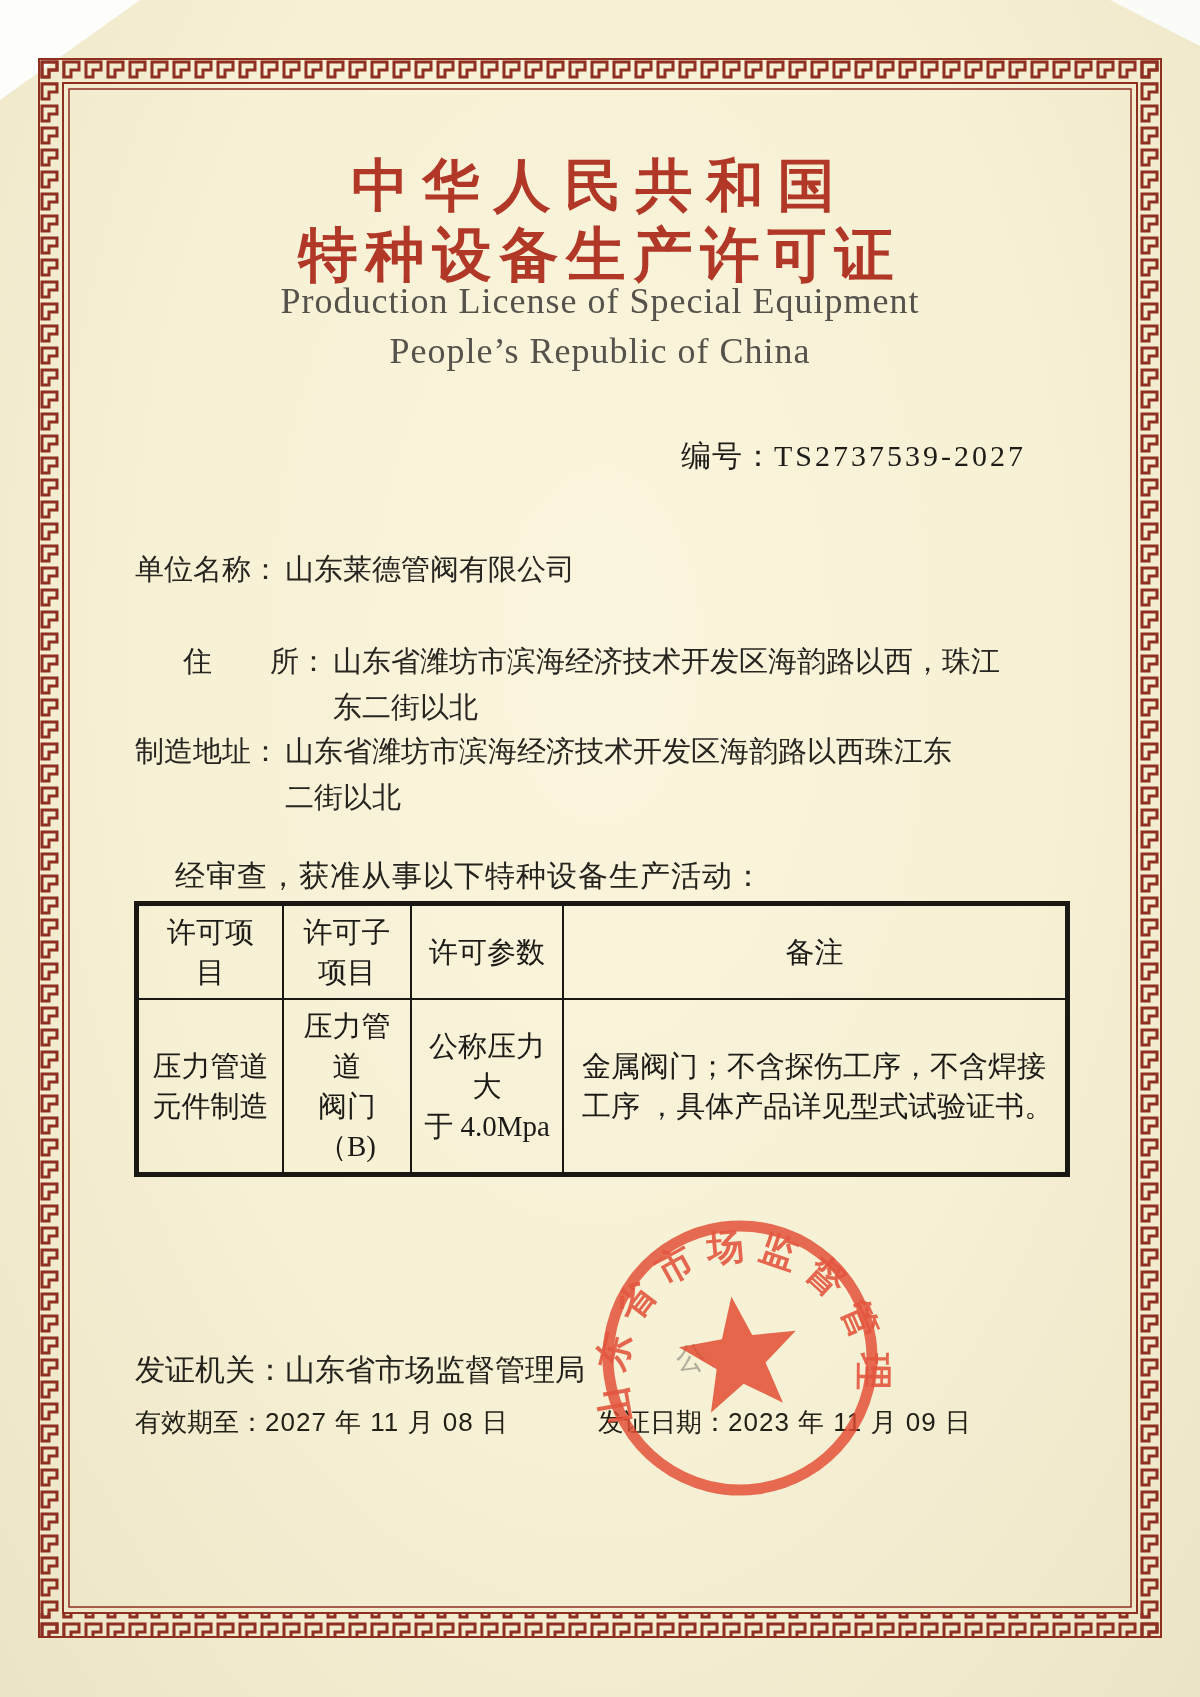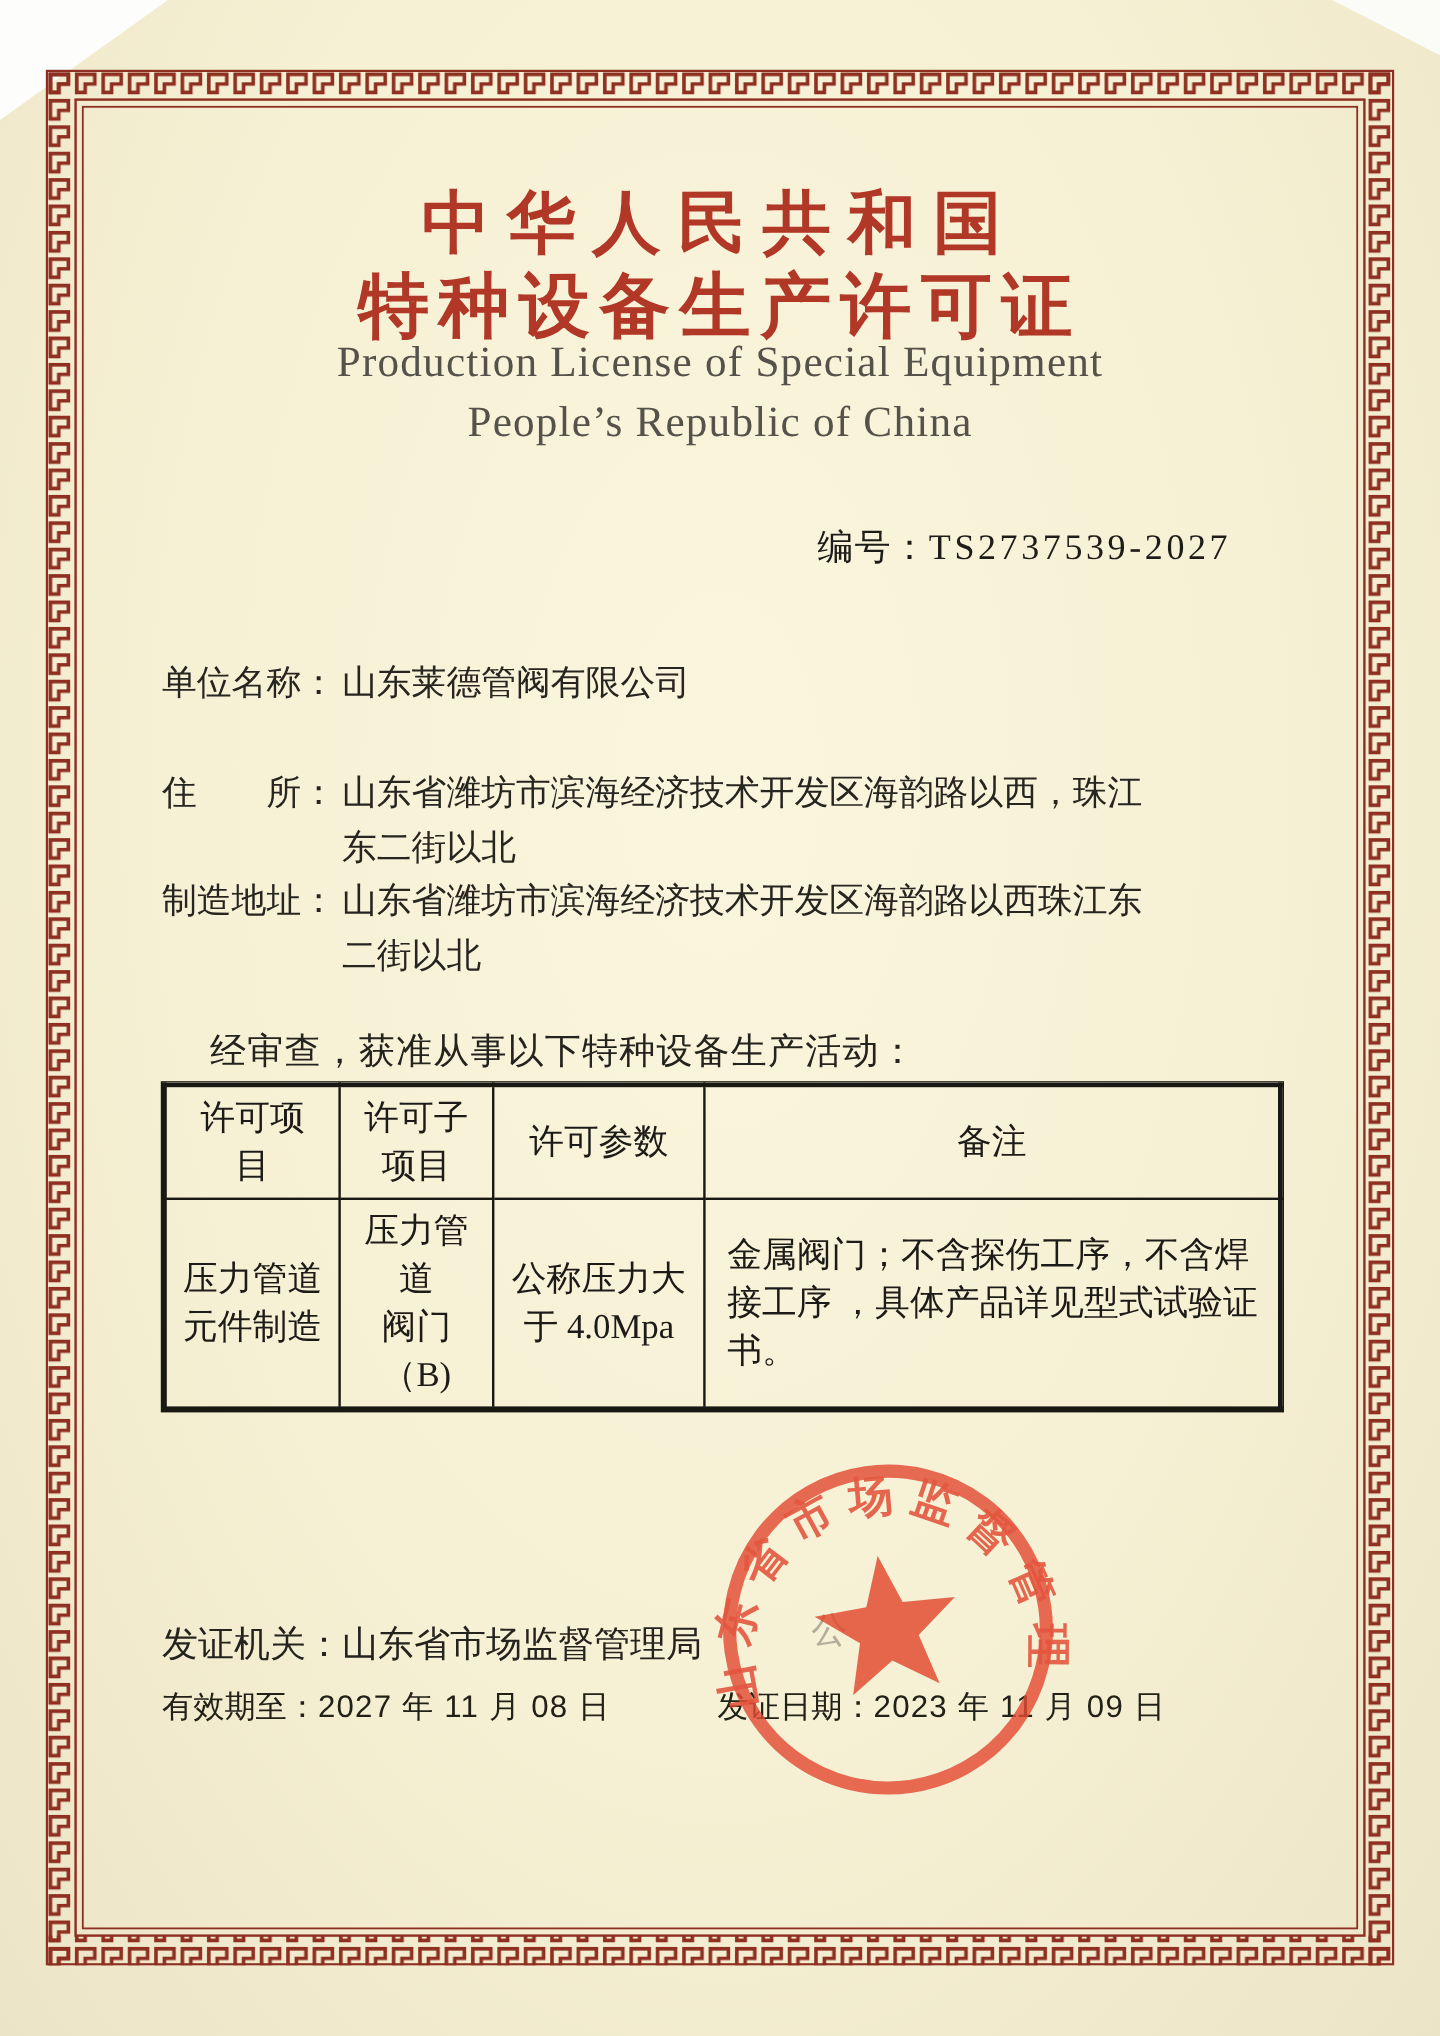--- a/index.html
+++ b/index.html
@@ -47,42 +47,42 @@
   .license-no .num { font-family: "Liberation Serif", serif; letter-spacing: 3px; }
 
   .field-row {
     position: absolute; left: 135px; width: 940px;
     display: flex; align-items: flex-start;
     font-size: 29px; color: #262520; line-height: 46px;
   }
   .field-label { flex: 0 0 150px; white-space: pre; }
   .field-value { flex: 1; }
   .row-unit { top: 546px; }
-  .row-residence { top: 638px; }
+  .row-residence { top: 638px; margin-left: 48px; }
   .row-mfg { top: 728px; }
 
   .intro-line {
     position: absolute; left: 175px; top: 856px;
     font-size: 30px; color: #24231e; letter-spacing: 1px;
   }
 
   .license-table {
     position: absolute; left: 135px; top: 902px; width: 934px;
     border-collapse: collapse; table-layout: fixed;
     font-size: 29px; color: #1c1b17;
   }
   .license-table th, .license-table td {
     border: 2px solid #191813; padding: 6px 8px; vertical-align: middle;
     font-weight: normal; text-align: center; white-space: pre-line;
     line-height: 40px;
   }
   .license-table { border: 4px solid #191813; box-shadow: 0 0 0 1px #191813; }
   .license-table .col-item { width: 146px; }
   .license-table .col-subitem { width: 128px; }
-  .license-table .col-param { width: 176px; }
+  .license-table .col-param { width: 152px; }
   .license-table .head-row th { height: 92px; }
   .license-table .data-row td { height: 112px; }
   .license-table .remark-cell { text-align: left; padding-left: 18px; }
 
   .issuer-row {
     position: absolute; left: 135px; top: 1350px;
     font-size: 30px; color: #24231e;
   }
   .dates-row {
     position: absolute; left: 135px; top: 1405px; width: 940px;

